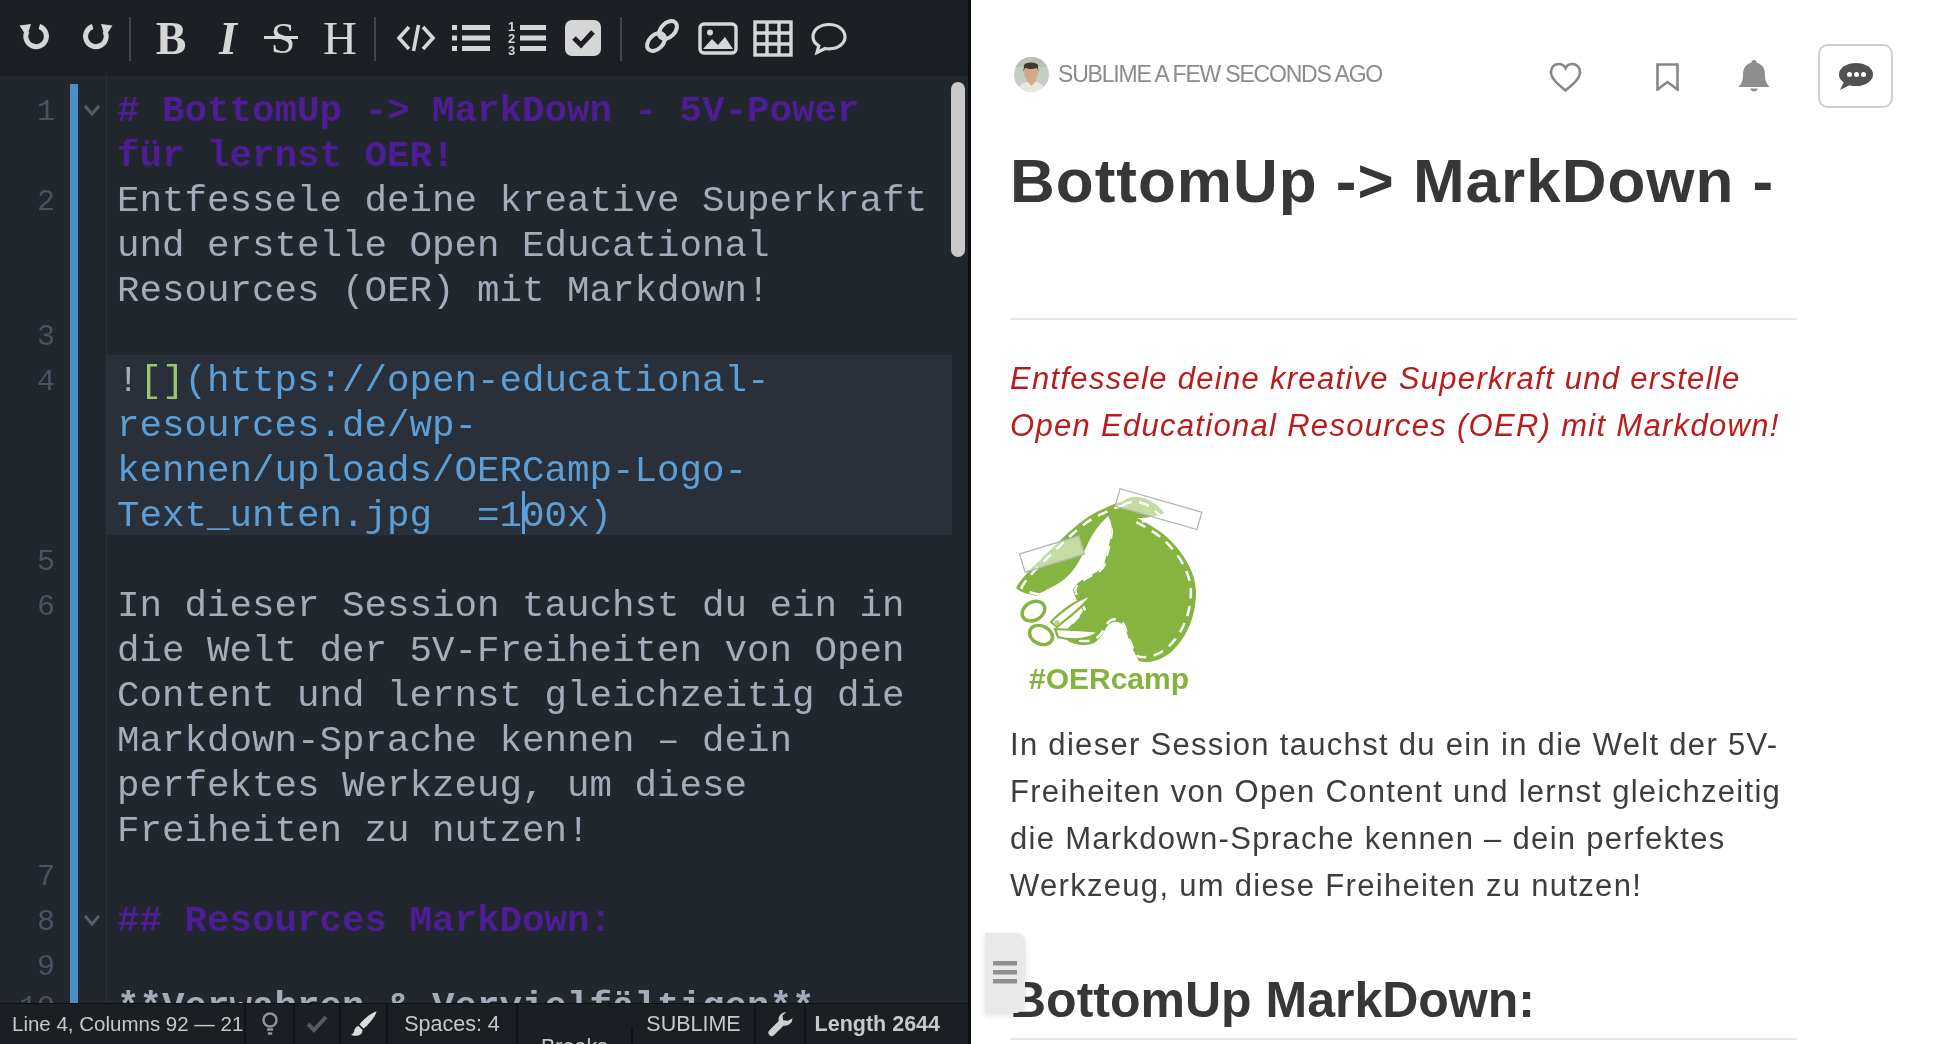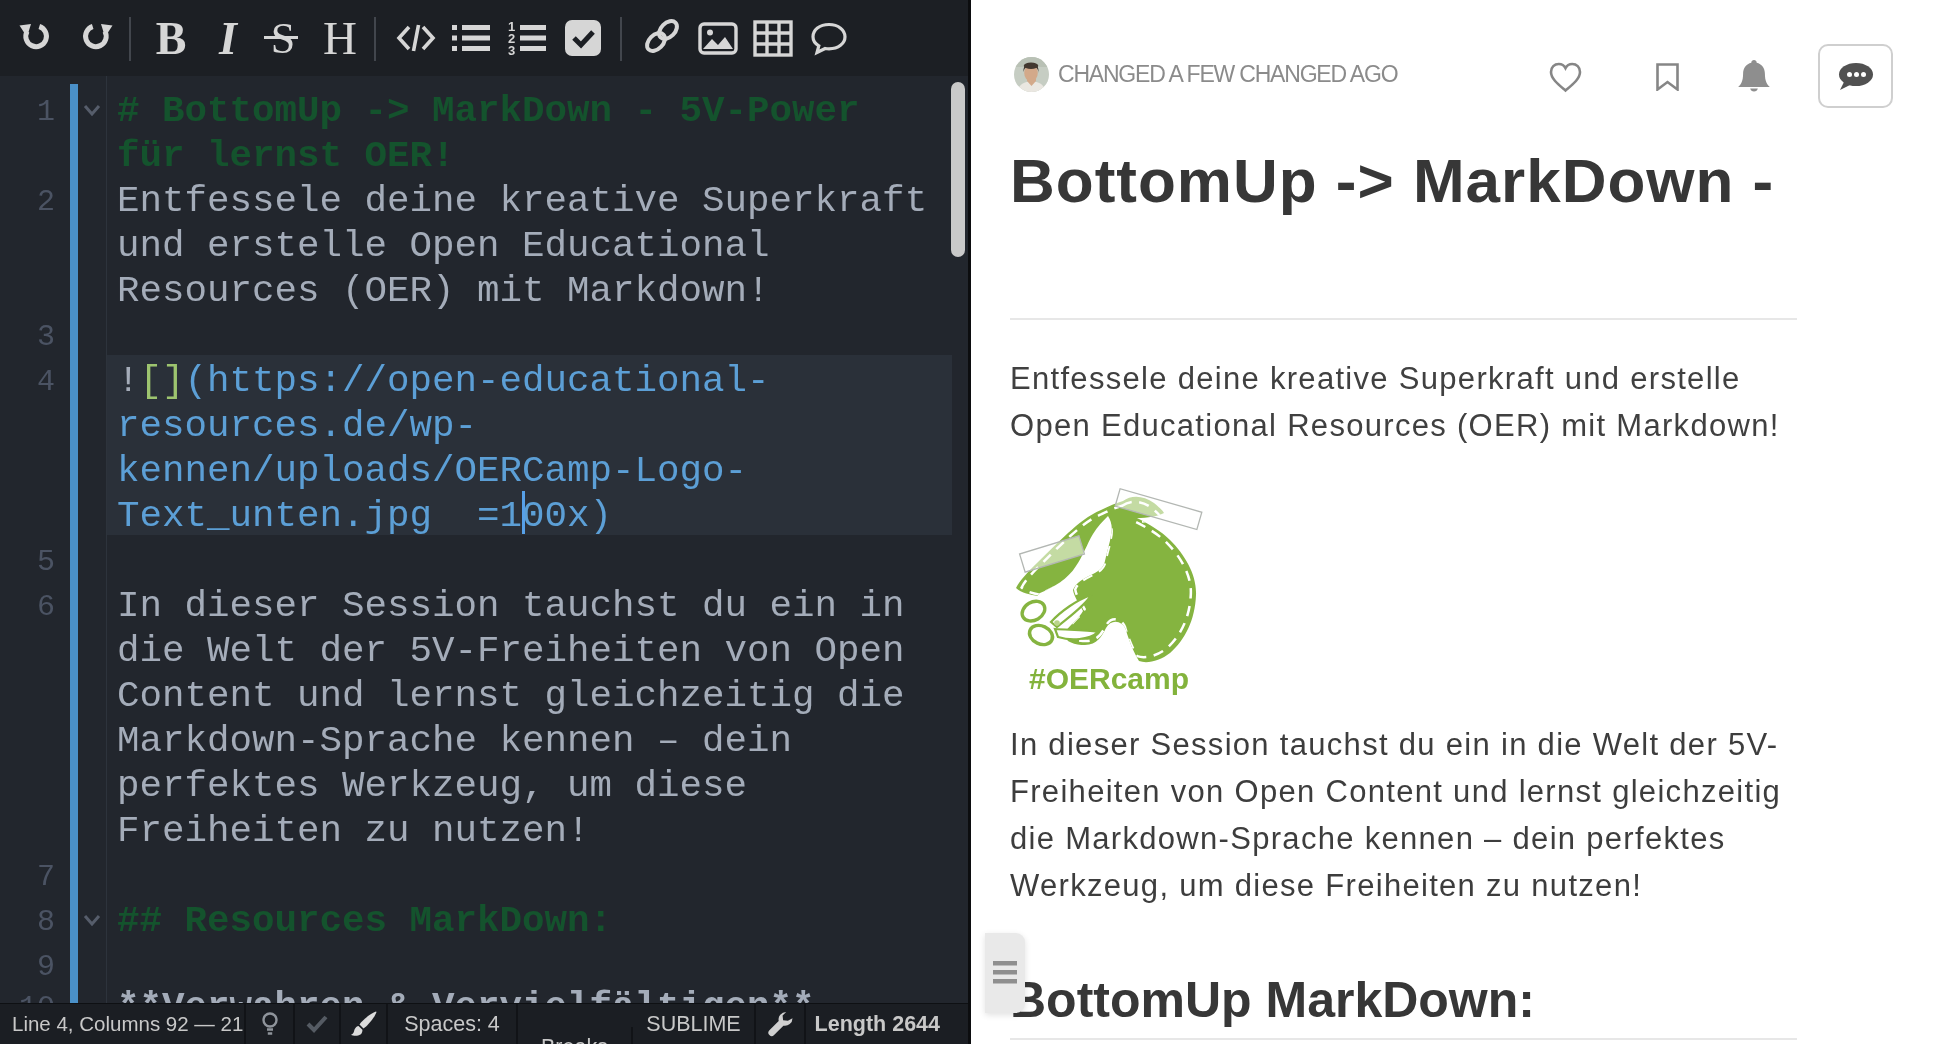--- a/index.html
+++ b/index.html
@@ -7,21 +7,21 @@
   body { font-family:"Liberation Sans", sans-serif; position:relative; }
   #editor { position:absolute; left:0; top:0; width:968px; height:1044px; background:#22262d; }
   #toolbar { position:absolute; left:0; top:0; width:968px; height:76px; background:#1c1f24; }
   .tbi { position:absolute; top:0; height:76px; display:flex; align-items:center; justify-content:center; color:#d6d6d6; }
   .tbsep { position:absolute; top:17px; width:2px; height:44px; background:#42464d; }
   #gutline { position:absolute; left:106px; top:76px; width:1px; height:927px; background:#2d333c; }
   #bluebar { position:absolute; left:70px; top:84px; width:8px; height:919px; background:#4a90c8; }
   #hl4 { position:absolute; left:107px; top:355px; width:845px; height:180px; background:#2a3039; }
   .row { position:absolute; left:117px; height:45px; line-height:45px; font-family:"Liberation Mono", monospace; font-size:37.5px; white-space:pre; letter-spacing:0px; }
   .c-txt { color:#a4acb9; }
-  .c-org { color:#14532d; }
+  .c-org { color:#4c1d95; }
   .c-blu { color:#5c9fd6; }
   .c-grn { color:#9dc46f; }
   .ln { position:absolute; width:55px; text-align:right; height:45px; line-height:45px; font-family:"Liberation Mono", monospace; font-size:30px; color:#4b5363; }
   .chev { position:absolute; left:82px; width:20px; height:45px; }
   #cursor { position:absolute; width:3px; background:#57a0e8; }
   #sbthumb { position:absolute; left:951px; top:82px; width:14px; height:175px; background:#c9c9c9; border-radius:7px; }
   #statusbar { position:absolute; left:0; top:1003px; width:968px; height:41px; background:#1b1e23; border-top:1px solid #0e1013; display:flex; color:#c8c8c8; font-size:21.5px;text-align:right; }
   .sbcell { height:100%; display:flex; align-items:center; justify-content:center; border-right:2px solid #111317; }
   #divider { position:absolute; left:968px; top:0; width:3px; height:1044px; background:#0c0d0f; }
   #preview { position:absolute; left:971px; top:0; width:967px; height:1044px; background:#ffffff; }
@@ -182,42 +182,42 @@
     <rect width="35" height="35" fill="#c6cdc3"></rect>
     <rect y="0" width="35" height="10" fill="#b9c1b5"></rect>
     <ellipse cx="17" cy="16" rx="6.8" ry="8.5" fill="#d3a98a"></ellipse>
     <path d="M9.5 16 C9 6.5 25 6.5 24.5 16 C25 10 23 6 17 6 C11 6 9 10 9.5 16 Z" fill="#42382f"></path>
     <path d="M10 9 C12 5.5 22 5.5 24 9 C22 6.5 12 6.5 10 9 Z" fill="#42382f"></path>
     <ellipse cx="17" cy="8.8" rx="7.2" ry="3.2" fill="#42382f"></ellipse>
     <path d="M4 35 C4 27 11 24.5 17.5 24.5 C24 24.5 31 27 31 35 Z" fill="#eae7e1"></path>
     <path d="M13 24 L17.5 29 L22 24 L22 22 L13 22 Z" fill="#d3a98a"></path>
   </g>
 </svg>
-<div class="pv" style="left:1058px;top:62px;font-size:23px;line-height:24px;color:#8b8b8b;letter-spacing:-1.2px;">CHANGED A FEW CHANGED AGO</div>
+<div class="pv" style="left:1058px;top:62px;font-size:23px;line-height:24px;color:#8b8b8b;letter-spacing:-1.2px;">SUBLIME A FEW SECONDS AGO</div>
 <svg class="pv" style="left:1549px;top:62px" width="33" height="31" viewBox="0 0 33 31">
     <path d="M16.5 28.5 C10 23 2 17 2 10 C2 5 5.5 2 9.8 2 C12.8 2 15.3 3.8 16.5 6.2 C17.7 3.8 20.2 2 23.2 2 C27.5 2 31 5 31 10 C31 17 23 23 16.5 28.5 Z" fill="none" stroke="#868686" stroke-width="2.6"></path>
   </svg>
 <svg class="pv" style="left:1656px;top:63px" width="23" height="28" viewBox="0 0 23 28">
     <path d="M1.5 1.5 H21.5 V26.5 L11.5 19 L1.5 26.5 Z" fill="none" stroke="#868686" stroke-width="2.6"></path>
   </svg>
 <svg class="pv" style="left:1736px;top:58px" width="36" height="38" viewBox="0 0 33 36" preserveAspectRatio="none">
     <path d="M16.5 2 C17.8 2 19 3 19 4.5 C23.5 5.7 26.5 9.5 26.5 15 C26.5 22 28.5 25.5 31 27.5 H2 C4.5 25.5 6.5 22 6.5 15 C6.5 9.5 9.5 5.7 14 4.5 C14 3 15.2 2 16.5 2 Z" fill="#8e8e8e"></path>
     <path d="M13 29 a3.6 3.6 0 0 0 7 0 Z" fill="#8e8e8e"></path>
   </svg>
 <div class="pv" style="left:1818px;top:44px;width:75px;height:64px;border:2px solid #cfcfcf;border-radius:10px;background:#fff;"></div>
 <svg class="pv" style="left:1836px;top:61px" width="38" height="33" viewBox="0 0 38 33">
     <ellipse cx="20" cy="13.5" rx="17" ry="11.5" fill="#515151"></ellipse>
     <path d="M9 19 L4 29 L16 23 Z" fill="#515151"></path>
     <circle cx="13.5" cy="13.5" r="2.5" fill="#fff"></circle>
     <circle cx="20.5" cy="13.5" r="2.5" fill="#fff"></circle>
     <circle cx="27.5" cy="13.5" r="2.5" fill="#fff"></circle>
   </svg>
 <div class="pv" id="h1" style="left:1010px;top:146px;font-size:62px;line-height:70px;font-weight:bold;color:#373737;white-space:nowrap;"><span style="letter-spacing:1px">BottomUp -&gt; MarkDown -</span><br></div>
 <div class="hr" style="top:318px"></div>
-<div class="pv" id="p1" style="left:1010px;top:355px;font-size:31px;line-height:47px;color:#404040;white-space:nowrap;letter-spacing:1.3px;">Entfessele deine kreative Superkraft und erstelle<br>Open Educational Resources (OER) mit Markdown!</div>
+<div class="pv" id="p1" style="left:1010px;top:355px;font-size:31px;line-height:47px;color:#b91c1c;white-space:nowrap;letter-spacing:1.3px;font-style:italic;">Entfessele deine kreative Superkraft und erstelle<br>Open Educational Resources (OER) mit Markdown!</div>
 <svg class="pv" id="logo" style="left:1013px;top:483px" width="192" height="215" viewBox="0 0 192 215">
   <defs>
       <clipPath id="fcp">
         <path d="M110 18 C118 12 130 12 141 20 C147 25 150 28 151 30 C146 33 134 35 124 35 C136 41 148 48 157 57 C172 72 184 92 183 112 C182 137 172 157 157 170 C147 178 134 181 126 178 C121 170 116 158 113 147 C109 137 98 136 93 145 C89 153 84 162 72 162 C61 162 49 158 52 149 C58 141 67 134 70 128 C66 120 61 114 60 107 C63 99 72 95 80 91 C88 87 91 83 92 78 C94 68 97 60 98 52 C100 44 98 38 95 33 C90 38 84 44 80 51 C74 61 70 73 63 83 C55 96 41 104 27 110 C25 111 25 112 25 113 C18 112 8 110 3 105 C7 97 15 89 24 80 C33 71 44 60 55 50 C65 41 76 32 88 27 C96 23 103 20 110 18 Z"></path>
       </clipPath>
     </defs>
   <path d="M110 18 C118 12 130 12 141 20 C147 25 150 28 151 30 C146 33 134 35 124 35 C136 41 148 48 157 57 C172 72 184 92 183 112 C182 137 172 157 157 170 C147 178 134 181 126 178 C121 170 116 158 113 147 C109 137 98 136 93 145 C89 153 84 162 72 162 C61 162 49 158 52 149 C58 141 67 134 70 128 C66 120 61 114 60 107 C63 99 72 95 80 91 C88 87 91 83 92 78 C94 68 97 60 98 52 C100 44 98 38 95 33 C90 38 84 44 80 51 C74 61 70 73 63 83 C55 96 41 104 27 110 C25 111 25 112 25 113 C18 112 8 110 3 105 C7 97 15 89 24 80 C33 71 44 60 55 50 C65 41 76 32 88 27 C96 23 103 20 110 18 Z" fill="#85b440"></path>
   <g clip-path="url(#fcp)">
       <path d="M110 18 C118 12 130 12 141 20 C147 25 150 28 151 30 C146 33 134 35 124 35 C136 41 148 48 157 57 C172 72 184 92 183 112 C182 137 172 157 157 170 C147 178 134 181 126 178 C121 170 116 158 113 147 C109 137 98 136 93 145 C89 153 84 162 72 162 C61 162 49 158 52 149 C58 141 67 134 70 128 C66 120 61 114 60 107 C63 99 72 95 80 91 C88 87 91 83 92 78 C94 68 97 60 98 52 C100 44 98 38 95 33 C90 38 84 44 80 51 C74 61 70 73 63 83 C55 96 41 104 27 110 C25 111 25 112 25 113 C18 112 8 110 3 105 C7 97 15 89 24 80 C33 71 44 60 55 50 C65 41 76 32 88 27 C96 23 103 20 110 18 Z" fill="none" stroke="#ffffff" stroke-width="2.7" stroke-dasharray="11 8" transform="translate(5.8,5.8) scale(0.94)"></path>
     </g>

